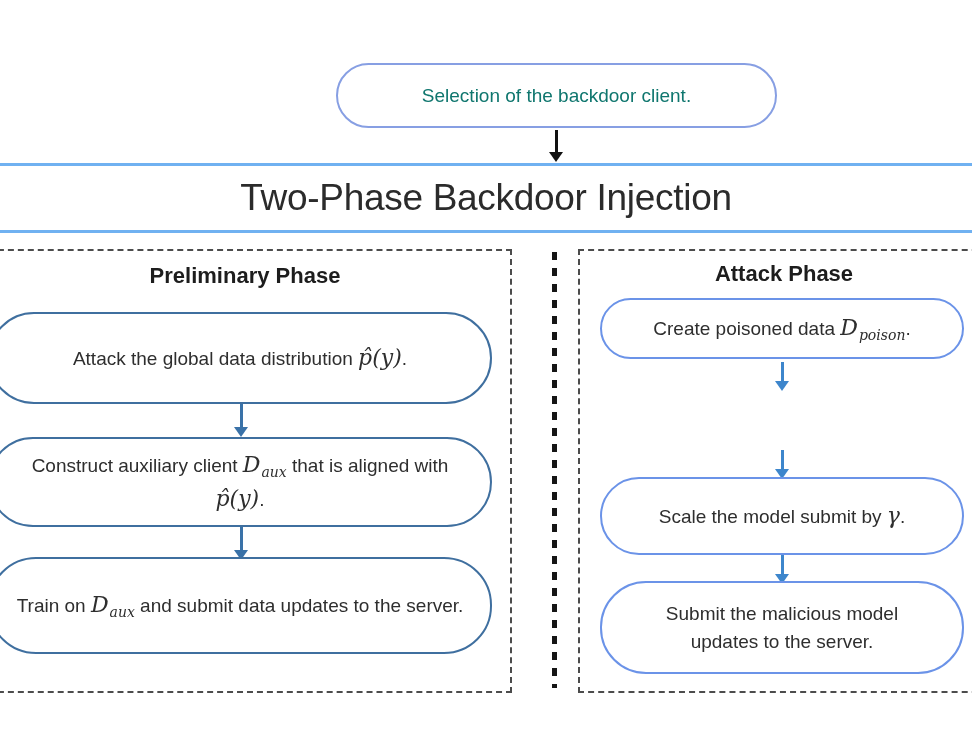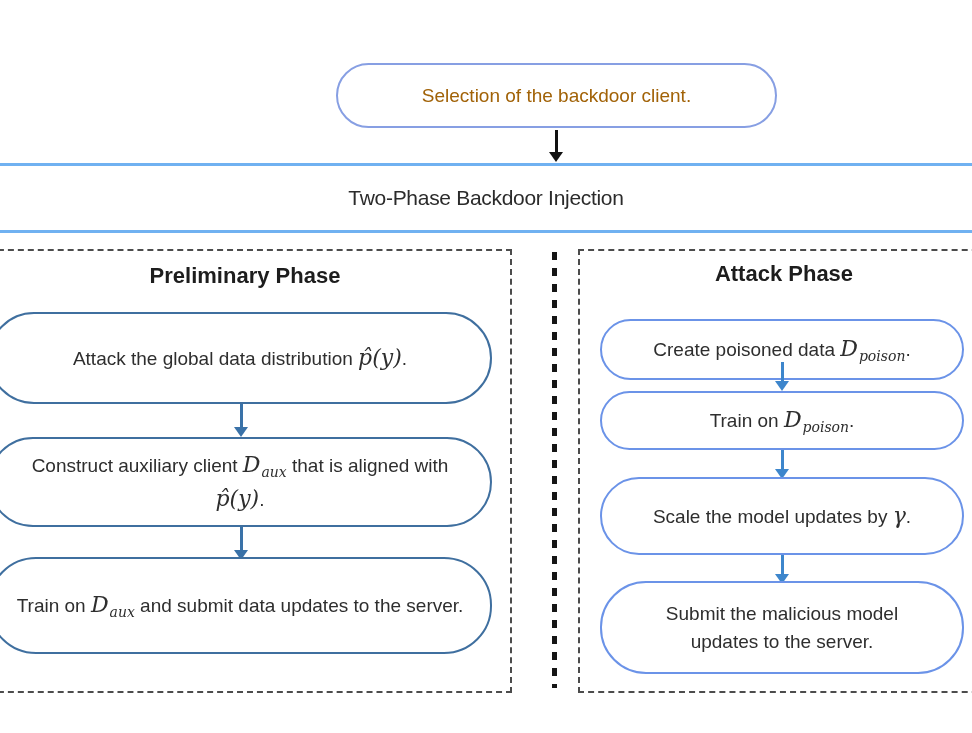--- a/index.html
+++ b/index.html
@@ -5,37 +5,37 @@
   html,body{margin:0;padding:0;background:#fff;}
   #stage{
     position:relative;width:972px;height:733px;background:#ffffff;
     overflow:hidden;font-family:"Liberation Sans",sans-serif;color:#2e2e2e;
   }
   
   .pill-top{
     position:absolute;left:336px;top:63px;width:441px;height:65px;
     border:2px solid #879fe3;border-radius:34px;
     display:flex;align-items:center;justify-content:center;
-    font-size:19px;color:#a16207;box-sizing:border-box;background:#fff;
+    font-size:19px;color:#0f766e;box-sizing:border-box;background:#fff;
   }
   
   .arrow{position:absolute;display:flex;flex-direction:column;align-items:center;}
   .arrow .stem{width:3px;}
   .arrow .head{width:0;height:0;border-left:7px solid transparent;border-right:7px solid transparent;}
   .arrow.black .stem{background:#111;height:22px;}
   .arrow.black .head{border-top:10px solid #111;}
   .arrow.steel .stem{background:#3a72a8;height:23px;}
   .arrow.steel .head{border-top:10px solid #3a72a8;}
   .arrow.azure .stem{background:#3d86cc;height:19px;}
   .arrow.azure .head{border-top:10px solid #3d86cc;}
   
   .hline{position:absolute;left:0;width:972px;height:3px;background:#70b1f1;}
   .banner-title{
     position:absolute;left:0;top:167px;width:972px;height:63px;line-height:62px;
-    text-align:center;font-size:21px;letter-spacing:-0.3px;color:#2b2b2b;
+    text-align:center;font-size:37px;letter-spacing:-0.3px;color:#2b2b2b;
   }
   
   .panel{
     position:absolute;top:249px;height:444px;box-sizing:border-box;
     border:2px dashed #4c4c4c;background:transparent;
   }
   .panel.left{left:-22px;width:534px;}
   .panel.right{left:578px;width:420px;}
   .phase-title{
     position:absolute;width:100%;text-align:center;
@@ -102,40 +102,37 @@
   <div class="step lcol" style="top:557px;height:97px;border-radius:48px;padding:0 18px;">
       <span><span>Train on </span><span class="math">D</span><span class="math sub">aux</span><span> and submit data updates to the server.</span></span>
     </div>
 
   <div class="vsep"></div>
 
   <div class="panel right">
     <div class="phase-title">Attack Phase</div>
   </div>
 
-  <div class="step rcol" style="top:319px;height:61px;border-radius:31px;padding:0 8px;">
+  <div class="step rcol" style="top:298px;height:61px;border-radius:31px;padding:0 8px;">
       <span><span>Create poisoned data </span><span class="math">D</span><span class="math sub">poison</span><span>.</span></span>
     </div>
 
   <div class="arrow azure" style="left:775px;top:362px;">
     <div class="stem"></div>
     <div class="head"></div>
   </div>
 
-  <div class="step rcol" style="top:391px;height:59px;border-radius:30px;padding:0 8px;">
-      <span><span>Train on </span><span class="math">D</span><span class="math sub">poison</span><span>.</span></span>
-    </div>
 
   <div class="arrow azure" style="left:775px;top:450px;">
     <div class="stem"></div>
     <div class="head"></div>
   </div>
 
   <div class="step rcol" style="top:477px;height:78px;border-radius:39px;padding:0 8px;">
-      <span><span>Scale the model updates by </span><span class="math">γ</span><span>.</span></span>
+      <span><span>Scale the model submit by </span><span class="math">γ</span><span>.</span></span>
     </div>
 
   <div class="arrow azure" style="left:775px;top:555px;">
     <div class="stem"></div>
     <div class="head"></div>
   </div>
 
   <div class="step rcol" style="top:581px;height:93px;border-radius:46px;padding:4px 48px;">
       <span><span>Submit the malicious model updates to the server.</span></span>
     </div>

